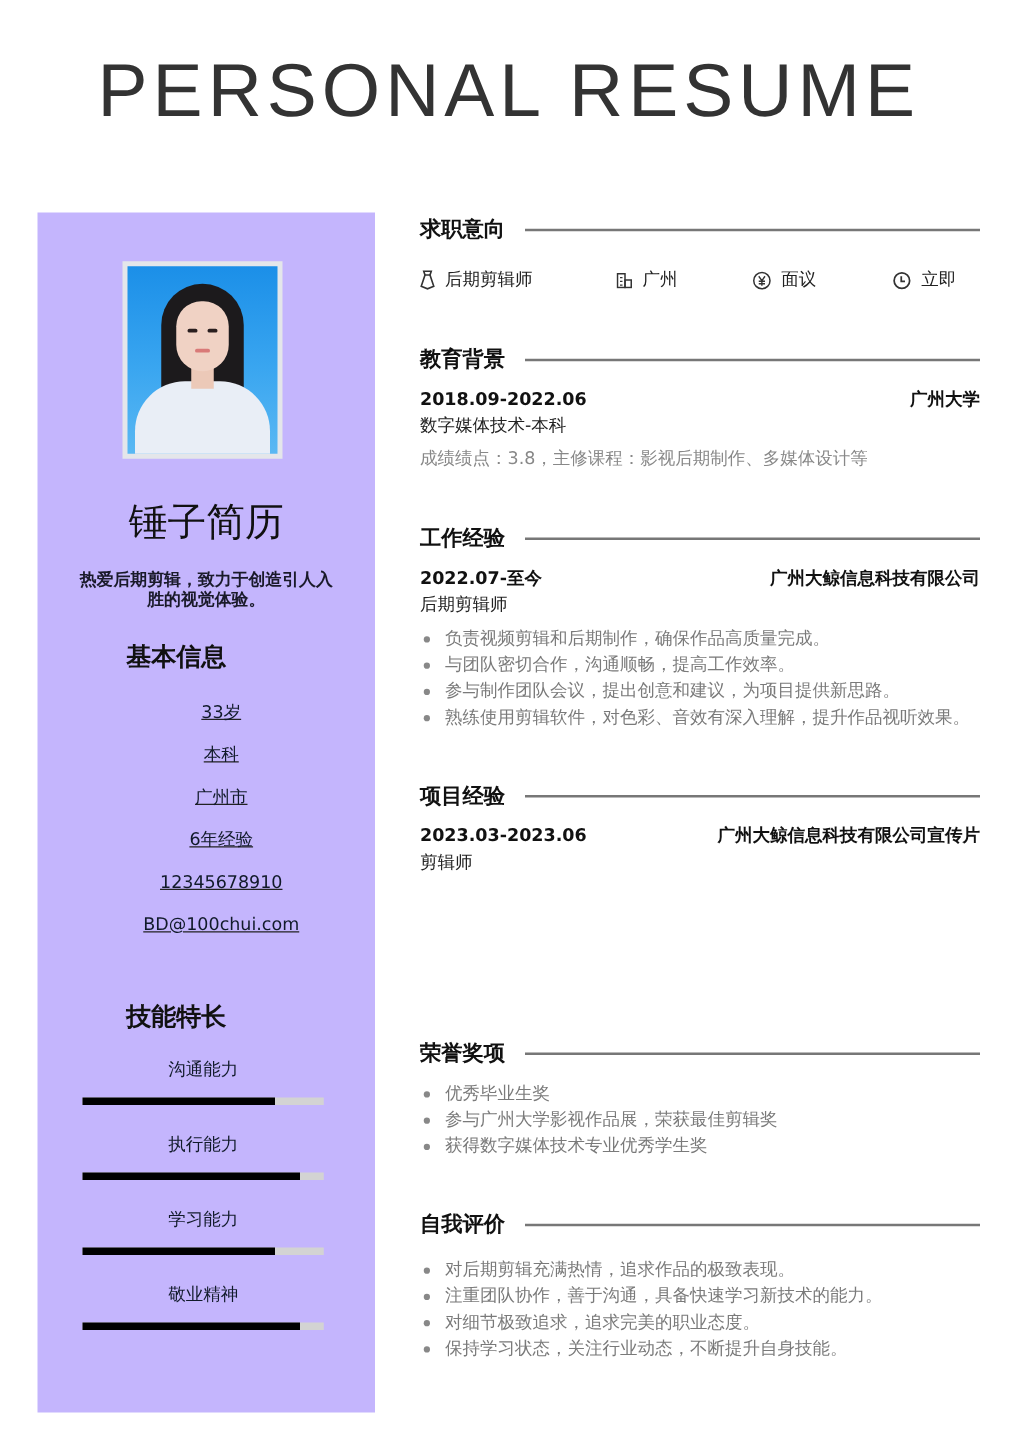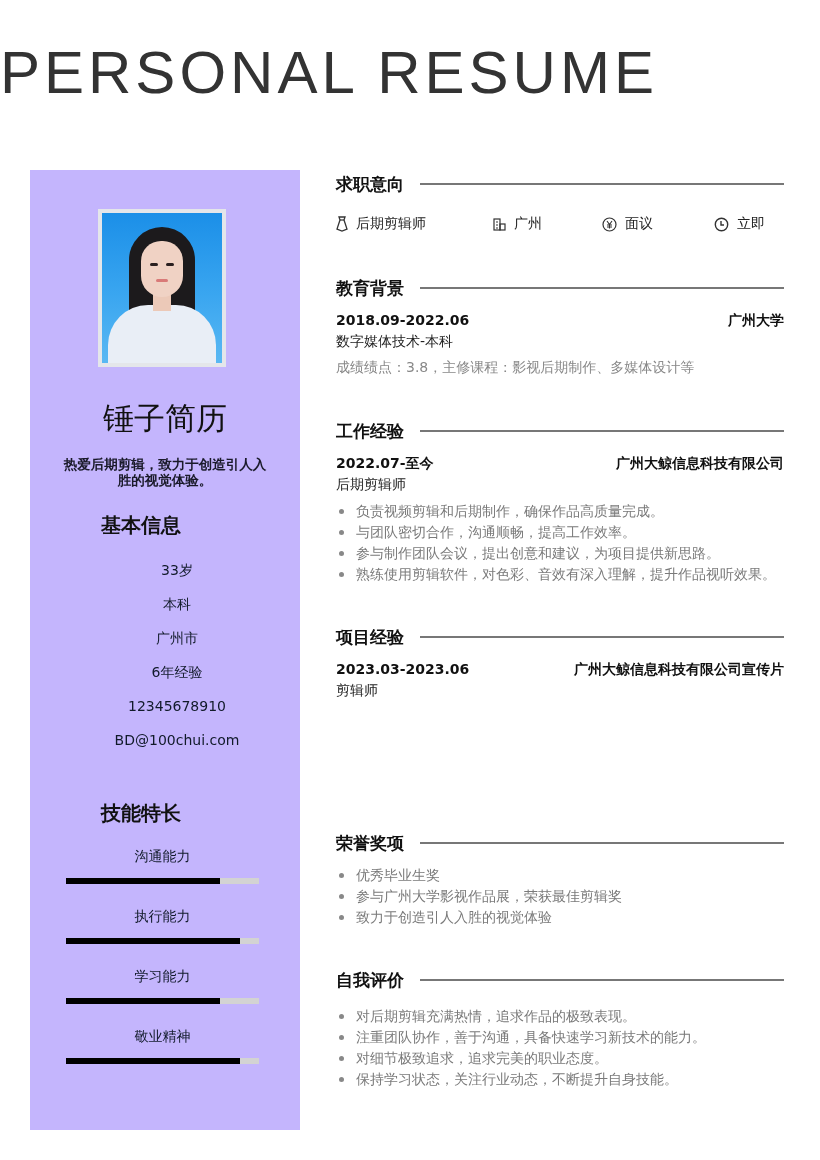--- a/index.html
+++ b/index.html
@@ -1,21 +1,21 @@
 <!DOCTYPE html>
 <html><head>
   <meta charset="utf-8">
   <style>
     * { margin: 0; padding: 0; box-sizing: border-box; }
     html, body { width: 820px; height: 1160px; background: #ffffff; overflow: hidden; }
     body { position: relative; font-family: "DejaVu Sans", "Liberation Sans", sans-serif; color: #222; }
 
     .page-title {
       position: absolute; left: 0; top: 38px; width: 736px;
-      text-align: left; font-family: "Liberation Sans", "DejaVu Sans", sans-serif;
+      text-align: right; font-family: "Liberation Sans", "DejaVu Sans", sans-serif;
       font-size: 60px; letter-spacing: 4px; color: #333333; font-weight: normal; line-height: 70px;
     }
 
     
     .sidebar {
       position: absolute; left: 30px; top: 170px; width: 270px; height: 960px;
       background: #c4b5fd; text-align: center;
     }
     .photo-frame {
       position: absolute; left: 68px; top: 39px; width: 128px; height: 158px;
@@ -51,21 +51,21 @@
       position: absolute; left: 0; top: 228px; width: 270px;
       font-size: 31px; color: #111; line-height: 40px;
     }
     .motto {
       position: absolute; left: 32px; top: 286px; width: 206px;
       font-size: 13.5px; color: #1a1a2a; line-height: 16px; font-weight: bold;
     }
     .side-heading {
       position: absolute; left: 0; width: 222px; font-size: 20px; font-weight: bold; color: #111; line-height: 22px;
     }
-    .info-list { position: absolute; left: 0; top: 388px; width: 294px; }
+    .info-list { position: absolute; left: 0; top: 388px; width: 294px; text-decoration: underline; }
     .info-item { height: 34px; line-height: 24px; font-size: 14px; color: #111a2a; }
 
     .skills { position: absolute; left: 36px; top: 676px; width: 193px; }
     .skill { height: 60px; position: relative; }
     .skill-label { display: block; text-align: center; font-size: 14px; color: #111a2a; line-height: 20px; height: 26px; }
     .skill-bar { position: absolute; left: 0; top: 32px; width: 193px; height: 6px; background: #d3d3d3; }
     .skill-fill { height: 6px; background: #000; }
 
     
     .main { position: absolute; left: 336px; top: 170px; width: 448px; }
@@ -231,21 +231,21 @@
   </div>
 
   <div class="section" style="top:659px;">
     <div class="sec-head">
       <span class="sec-title">荣誉奖项</span>
       <span class="sec-line"></span>
     </div>
     <ul class="bullets" style="margin-top:8px;">
       <li>优秀毕业生奖</li>
       <li>参与广州大学影视作品展，荣获最佳剪辑奖</li>
-      <li>致力于创造引人入胜的视觉体验</li>
+      <li>获得数字媒体技术专业优秀学生奖</li>
     </ul>
   </div>
 
   <div class="section" style="top:796px;">
     <div class="sec-head">
       <span class="sec-title">自我评价</span>
       <span class="sec-line"></span>
     </div>
     <ul class="bullets" style="margin-top:12px;">
       <li>对后期剪辑充满热情，追求作品的极致表现。</li>

